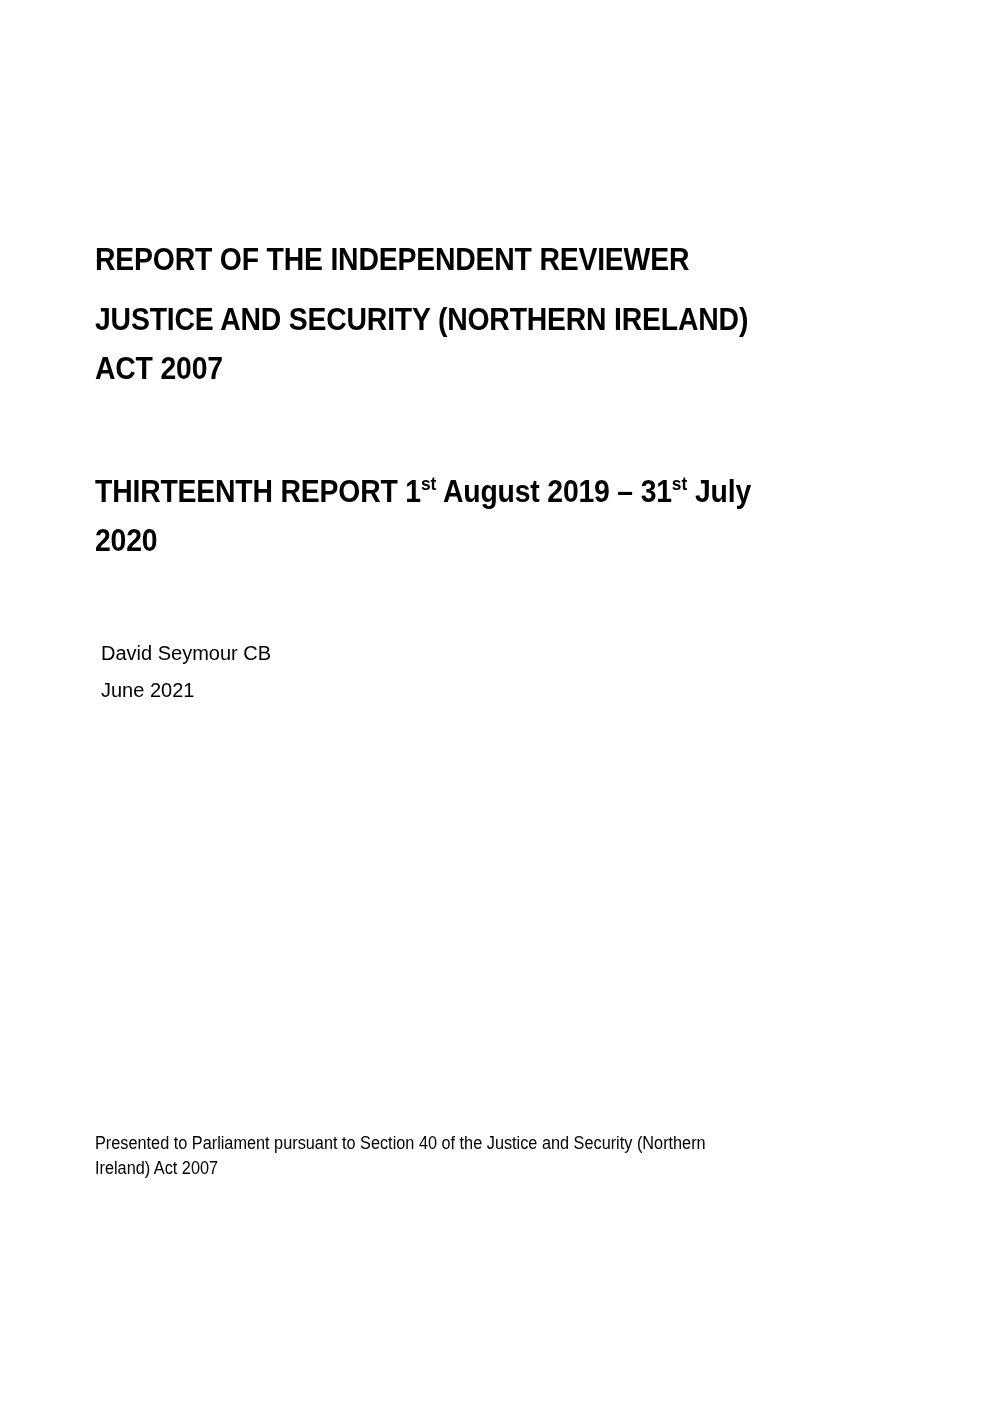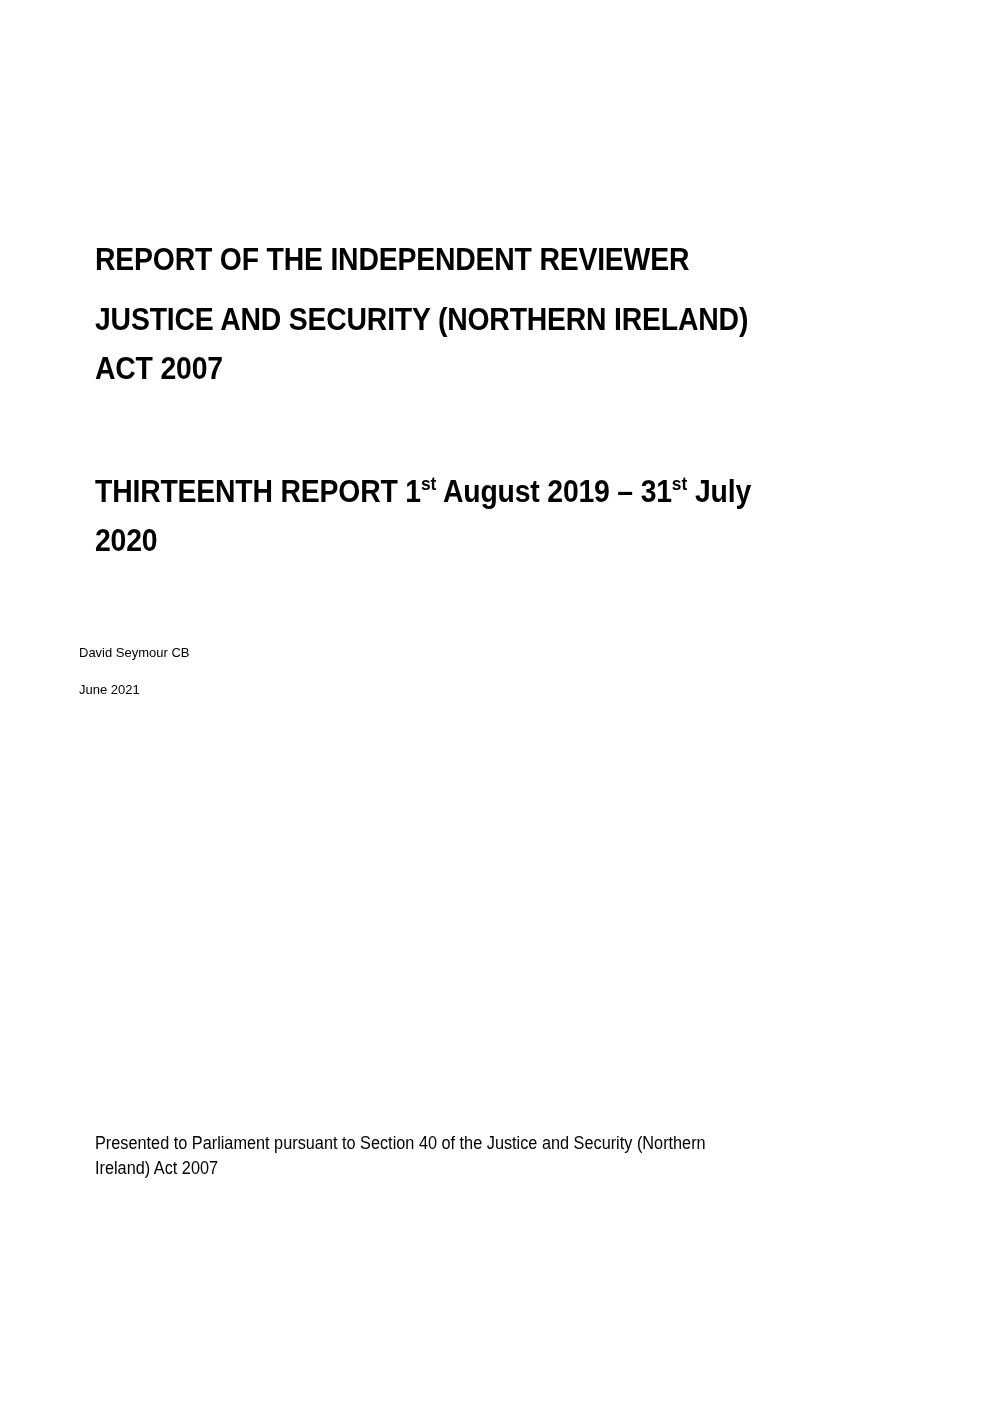--- a/index.html
+++ b/index.html
@@ -34,23 +34,23 @@
     }
     .sup {
       font-size: 19px;
       position: relative;
       top: -12px;
       vertical-align: baseline;
       letter-spacing: 0;
     }
     .meta-line {
       position: absolute;
-      left: 79px;
+      left: 101px;
       font-family: "Liberation Sans", sans-serif;
-      font-size: 13px;
+      font-size: 20px;
       line-height: 22px;
       white-space: nowrap;
     }
     .foot-line {
       position: absolute;
       left: 95px;
       font-family: "Liberation Sans", sans-serif;
       font-size: 17.5px;
       line-height: 24px;
       white-space: nowrap;

